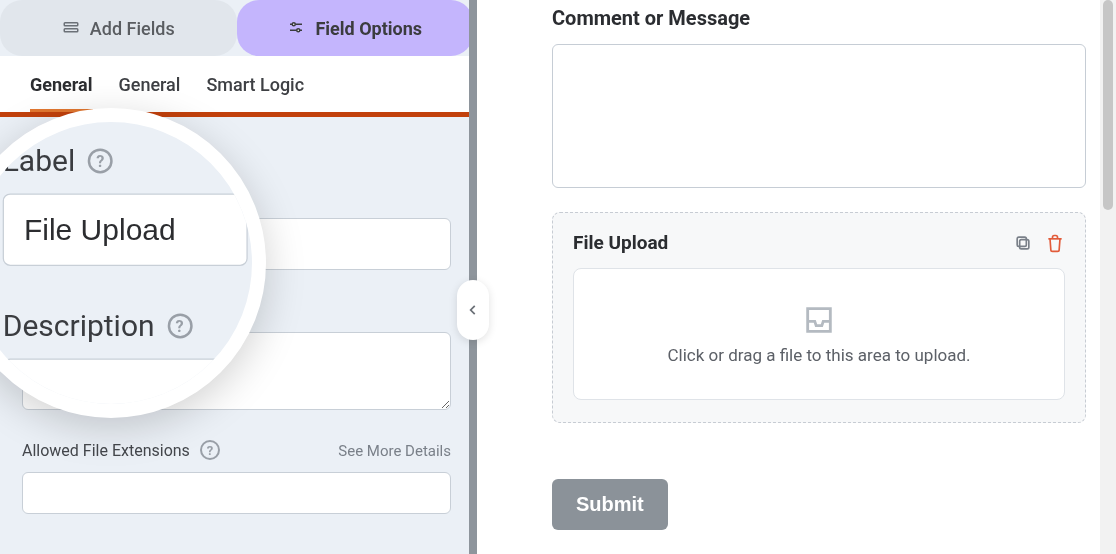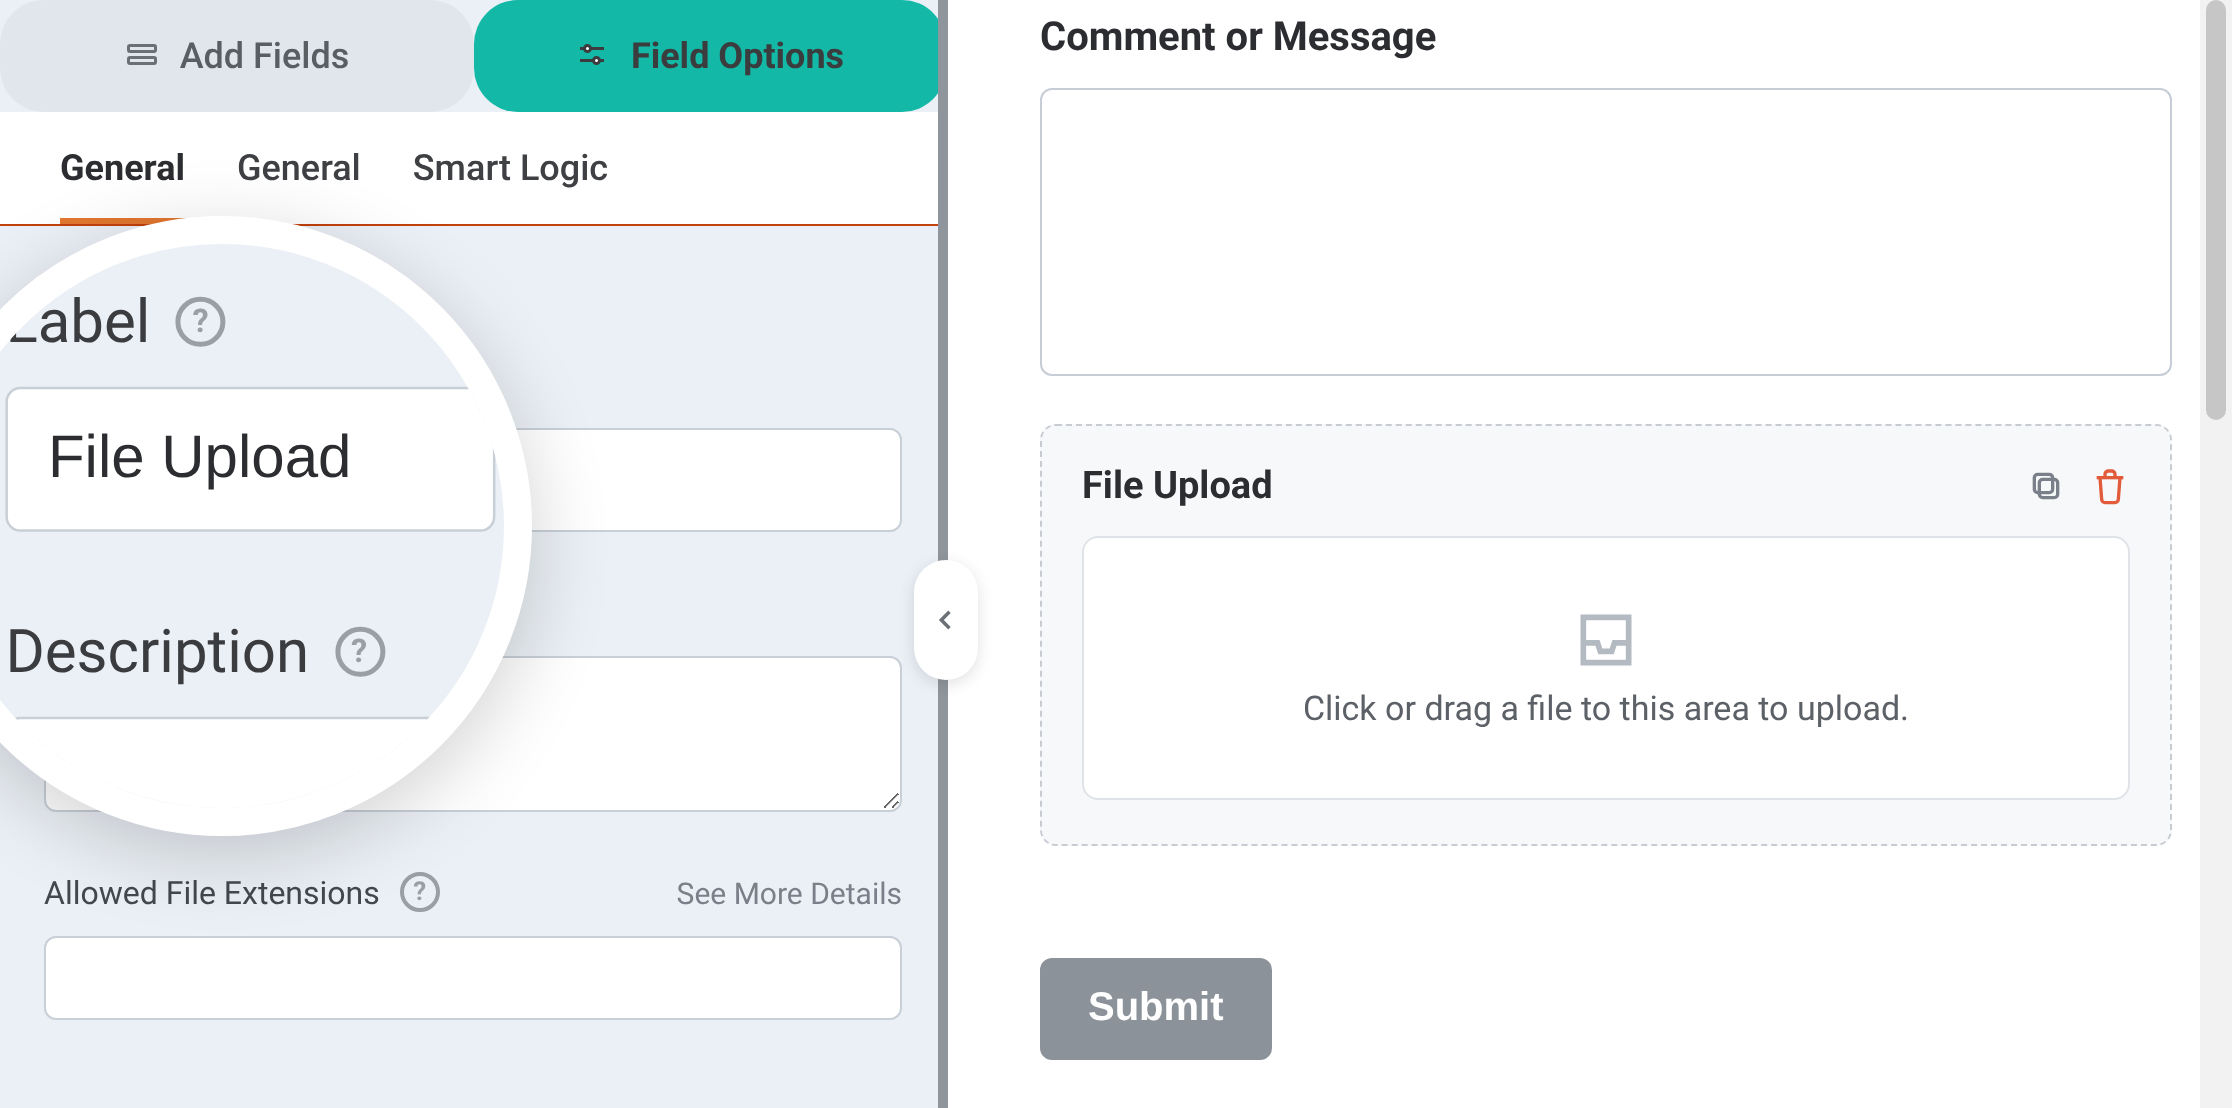--- a/index.html
+++ b/index.html
@@ -6,24 +6,24 @@
   html, body { width: 1116px; height: 554px; font-family: -apple-system, BlinkMacSystemFont, "Segoe UI", Roboto, Arial, sans-serif; overflow: hidden; background: #fff; }
   .app { display: flex; width: 100%; height: 100%; }
 
   
   .left-panel { width: 474px; background: #ebf0f6; position: relative; border-right: 1px solid #d9dfe6; }
   .drag-handle { position: absolute; right: -4px; top: 0; bottom: 0; width: 8px; background: #8e959c; }
 
   .tabs-top { display: flex; height: 56px; }
   .tabs-top .tab { flex: 1; display: flex; align-items: center; justify-content: center; gap: 10px; font-size: 18px; font-weight: 600; color: #3b3c3e; cursor: pointer; border-radius: 22px; }
   .tabs-top .tab.inactive { background: #e1e6ec; color: #5a5d61; font-weight: 500; }
-  .tabs-top .tab.active { background: #14b8a6; font-weight: 700; text-align: right; }
+  .tabs-top .tab.active { background: #c4b5fd; font-weight: 700; text-align: right; }
   .tabs-top .ico { width: 18px; height: 18px; display: inline-flex; }
 
-  .subtabs { display: flex; gap: 26px; padding: 18px 24px 0 30px; font-size: 18px; background: #fff; border-bottom: 1px solid #c2410c;}
+  .subtabs { display: flex; gap: 26px; padding: 18px 24px 0 30px; font-size: 18px; background: #fff; border-bottom: 5px solid #c2410c;}
   .subtabs .st { padding-bottom: 14px; color: #3e4044; cursor: pointer; font-weight: 500; }
   .subtabs .st.active { font-weight: 700; border-bottom: 3px solid #e27730; color: #2c2d30; }
 
   .panel-body { padding: 24px 22px 0 22px; }
   .field-title { font-size: 16px; color: #1d2327; margin-bottom: 22px; }
   .field-title .strong { font-weight: 700; }
   .field-title .muted { color: #8a929b; }
 
   .form-group { margin-bottom: 26px; }
   .form-label { display: flex; align-items: center; gap: 10px; font-size: 21px; color: #3a3c40; margin-bottom: 12px; font-weight: 400;}
@@ -42,21 +42,21 @@
   .magnifier .form-label { font-size: 24px; }
   .magnifier .text-input { height: 58px; font-size: 24px; }
   .magnifier .desc-label { margin-top: 34px; font-size: 24px; }
   .magnifier .textarea { height: 70px; }
 
   
   .collapse-notch { position: absolute; right: -16px; top: 280px; width: 32px; height: 60px; background: #fff; border-radius: 18px; box-shadow: 0 2px 8px rgba(0,0,0,0.12); display: flex; align-items: center; justify-content: center; z-index: 5; }
   .collapse-notch svg { width: 14px; height: 14px; }
 
   
-  .right-panel { flex: 1; background: #fff; padding: 6px 30px 0 46px; position: relative; }
+  .right-panel { flex: 1; background: #fff; padding: 6px 30px 0 46px; position: relative; margin-left: 32px; }
   .r-group-label { font-size: 20px; font-weight: 700; color: #2b2d31; margin-bottom: 14px; }
   .big-textarea { width: 100%; height: 144px; border: 1px solid #c6cdd5; border-radius: 6px; background: #fff; }
 
   .upload-card { margin-top: 24px; border: 1px dashed #c7ccd3; border-radius: 8px; background: #f7f8f9; padding: 18px 20px 22px 20px; }
   .upload-head { display: flex; align-items: center; justify-content: space-between; }
   .upload-title { font-size: 19px; font-weight: 700; color: #2b2d31; }
   .upload-actions { display: flex; gap: 12px; }
   .ico-btn { width: 20px; height: 20px; display: inline-flex; align-items: center; justify-content: center; cursor: pointer; }
 
   .dropzone { margin-top: 14px; border: 1px solid #dfe3e8; background: #fff; border-radius: 8px; height: 132px; display: flex; flex-direction: column; align-items: center; justify-content: center; gap: 4px; }

